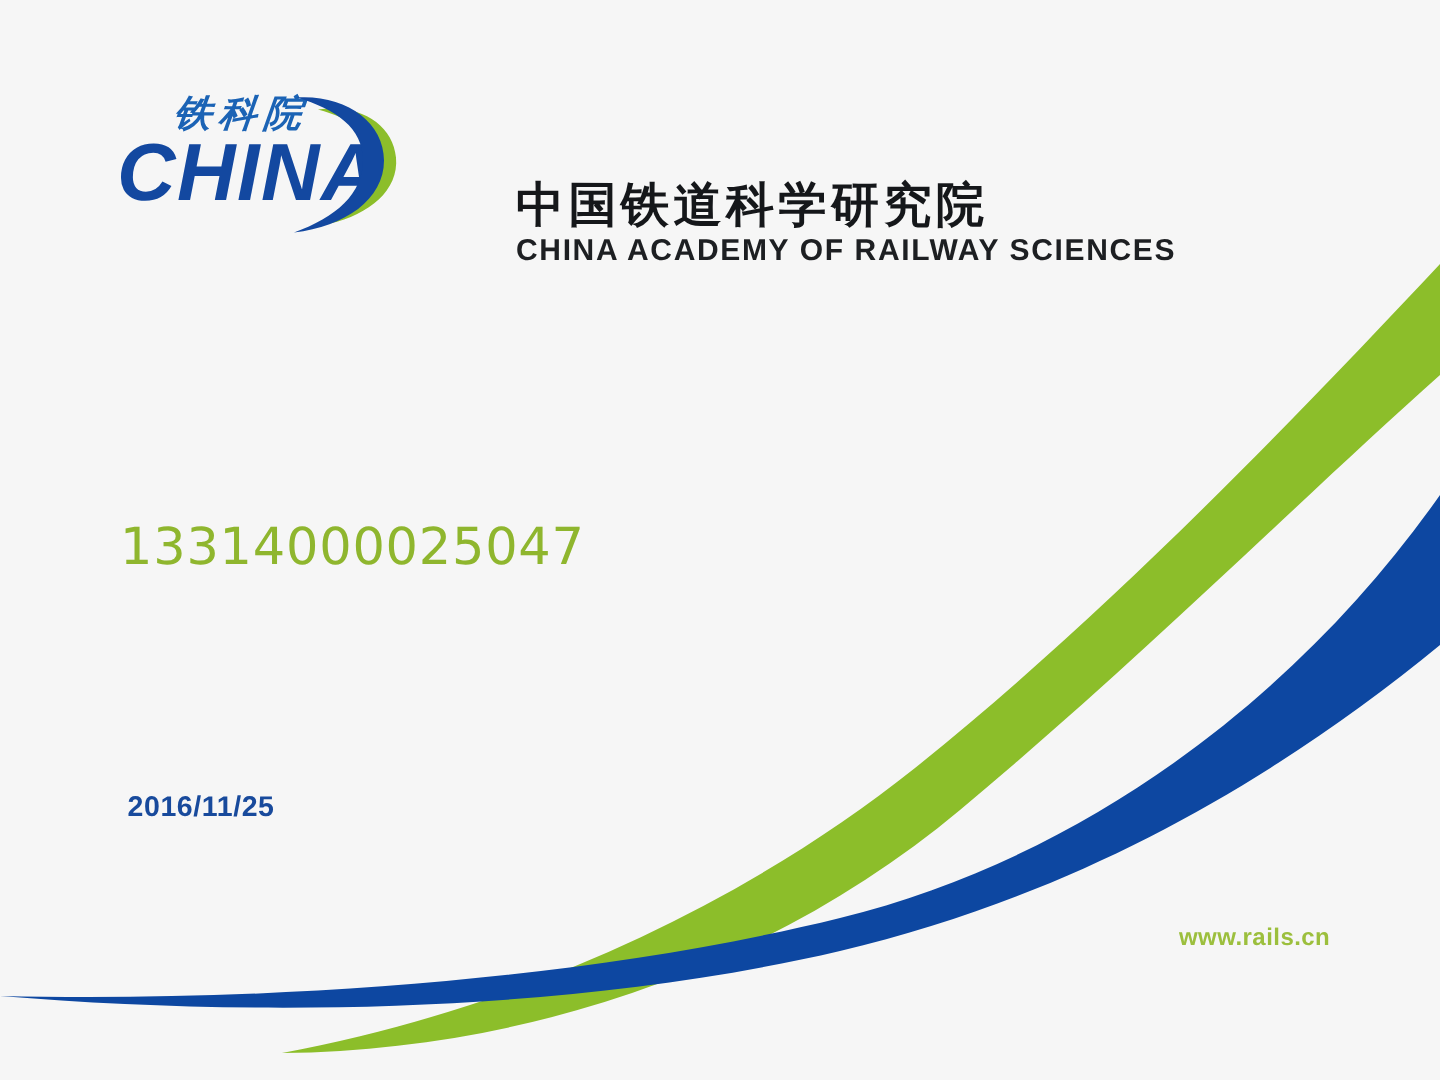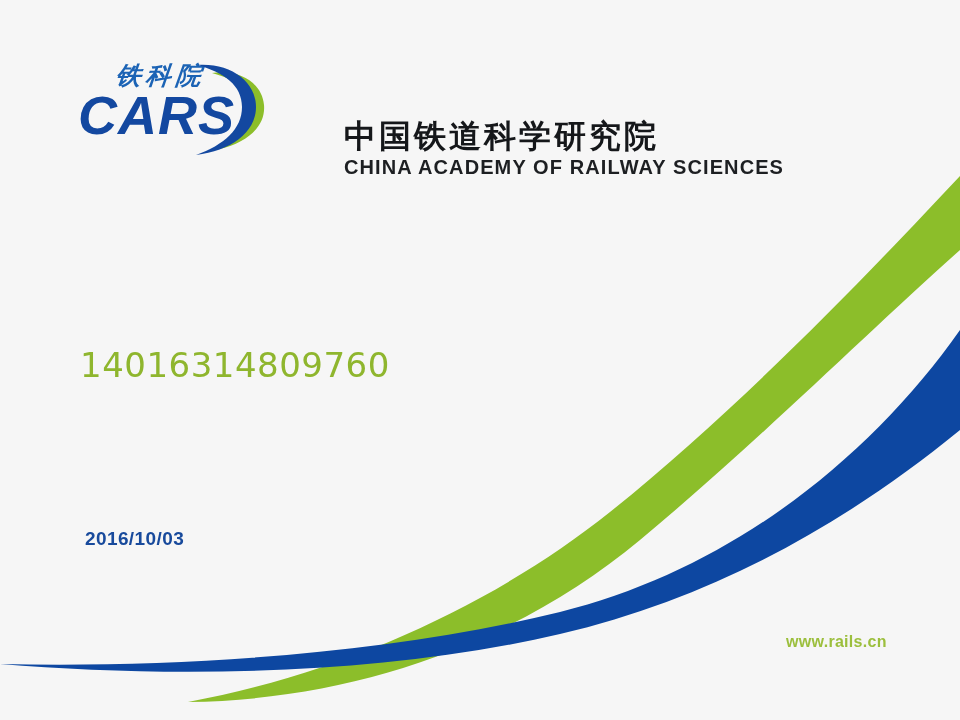--- a/index.html
+++ b/index.html
@@ -142,21 +142,21 @@
     font-family: "Liberation Sans", sans-serif;
     font-size: 19px;
     font-weight: 700;
     color: #184a9c;
     letter-spacing: 0.4px;
     white-space: nowrap;
   }
   .footer-url {
     position: absolute;
     left: 786px;
-    top: 633px;
+    top: 617px;
     font-family: "Liberation Sans", sans-serif;
     font-size: 16px;
     font-weight: 700;
     color: #9cbf3d;
     letter-spacing: 0.3px;
     white-space: nowrap;
   }
 </style>
 </head>
 <body>
@@ -174,35 +174,35 @@
     <path fill="#0d47a1" d="M960,330 L960,430
              C850,520 720,596 560,634
              C380,676 170,678 0,664
              C180,668 390,654 560,612
              C730,570 870,458 960,330 Z"></path>
   </svg>
 
   <div class="logo-block">
     <div class="logo-mark">
       <div class="logo-script">铁科院</div>
-      <div class="logo-cars">CARS</div>
+      <div class="logo-cars">CHINA</div>
       <svg class="logo-swoosh" viewBox="0 0 76 100" width="76" height="100" xmlns="http://www.w3.org/2000/svg">
         <path fill="#8cbe2a" d="M18,16 C46,12 68,26 70,48 C72,70 52,86 26,92
                  C48,80 60,64 58,48 C56,32 40,22 18,16 Z"></path>
         <path fill="#1348a0" d="M4,8 C36,6 62,24 62,50 C62,76 36,94 2,98
                  C30,88 48,72 48,50 C48,28 30,16 4,8 Z"></path>
       </svg>
     </div>
     <div class="logo-divider"></div>
     <div class="logo-text">
       <div class="logo-cn">中国铁道科学研究院</div>
       <div class="logo-en">CHINA ACADEMY OF RAILWAY SCIENCES</div>
     </div>
   </div>
 
 
-  <div class="title-code">14016314809760</div>
-
-  <div class="title-date">2016/10/03</div>
+  <div class="title-code">13314000025047</div>
+
+  <div class="title-date">2016/11/25</div>
 
   <div class="footer-url">www.rails.cn</div>
 
 </div>
 
 </body></html>

